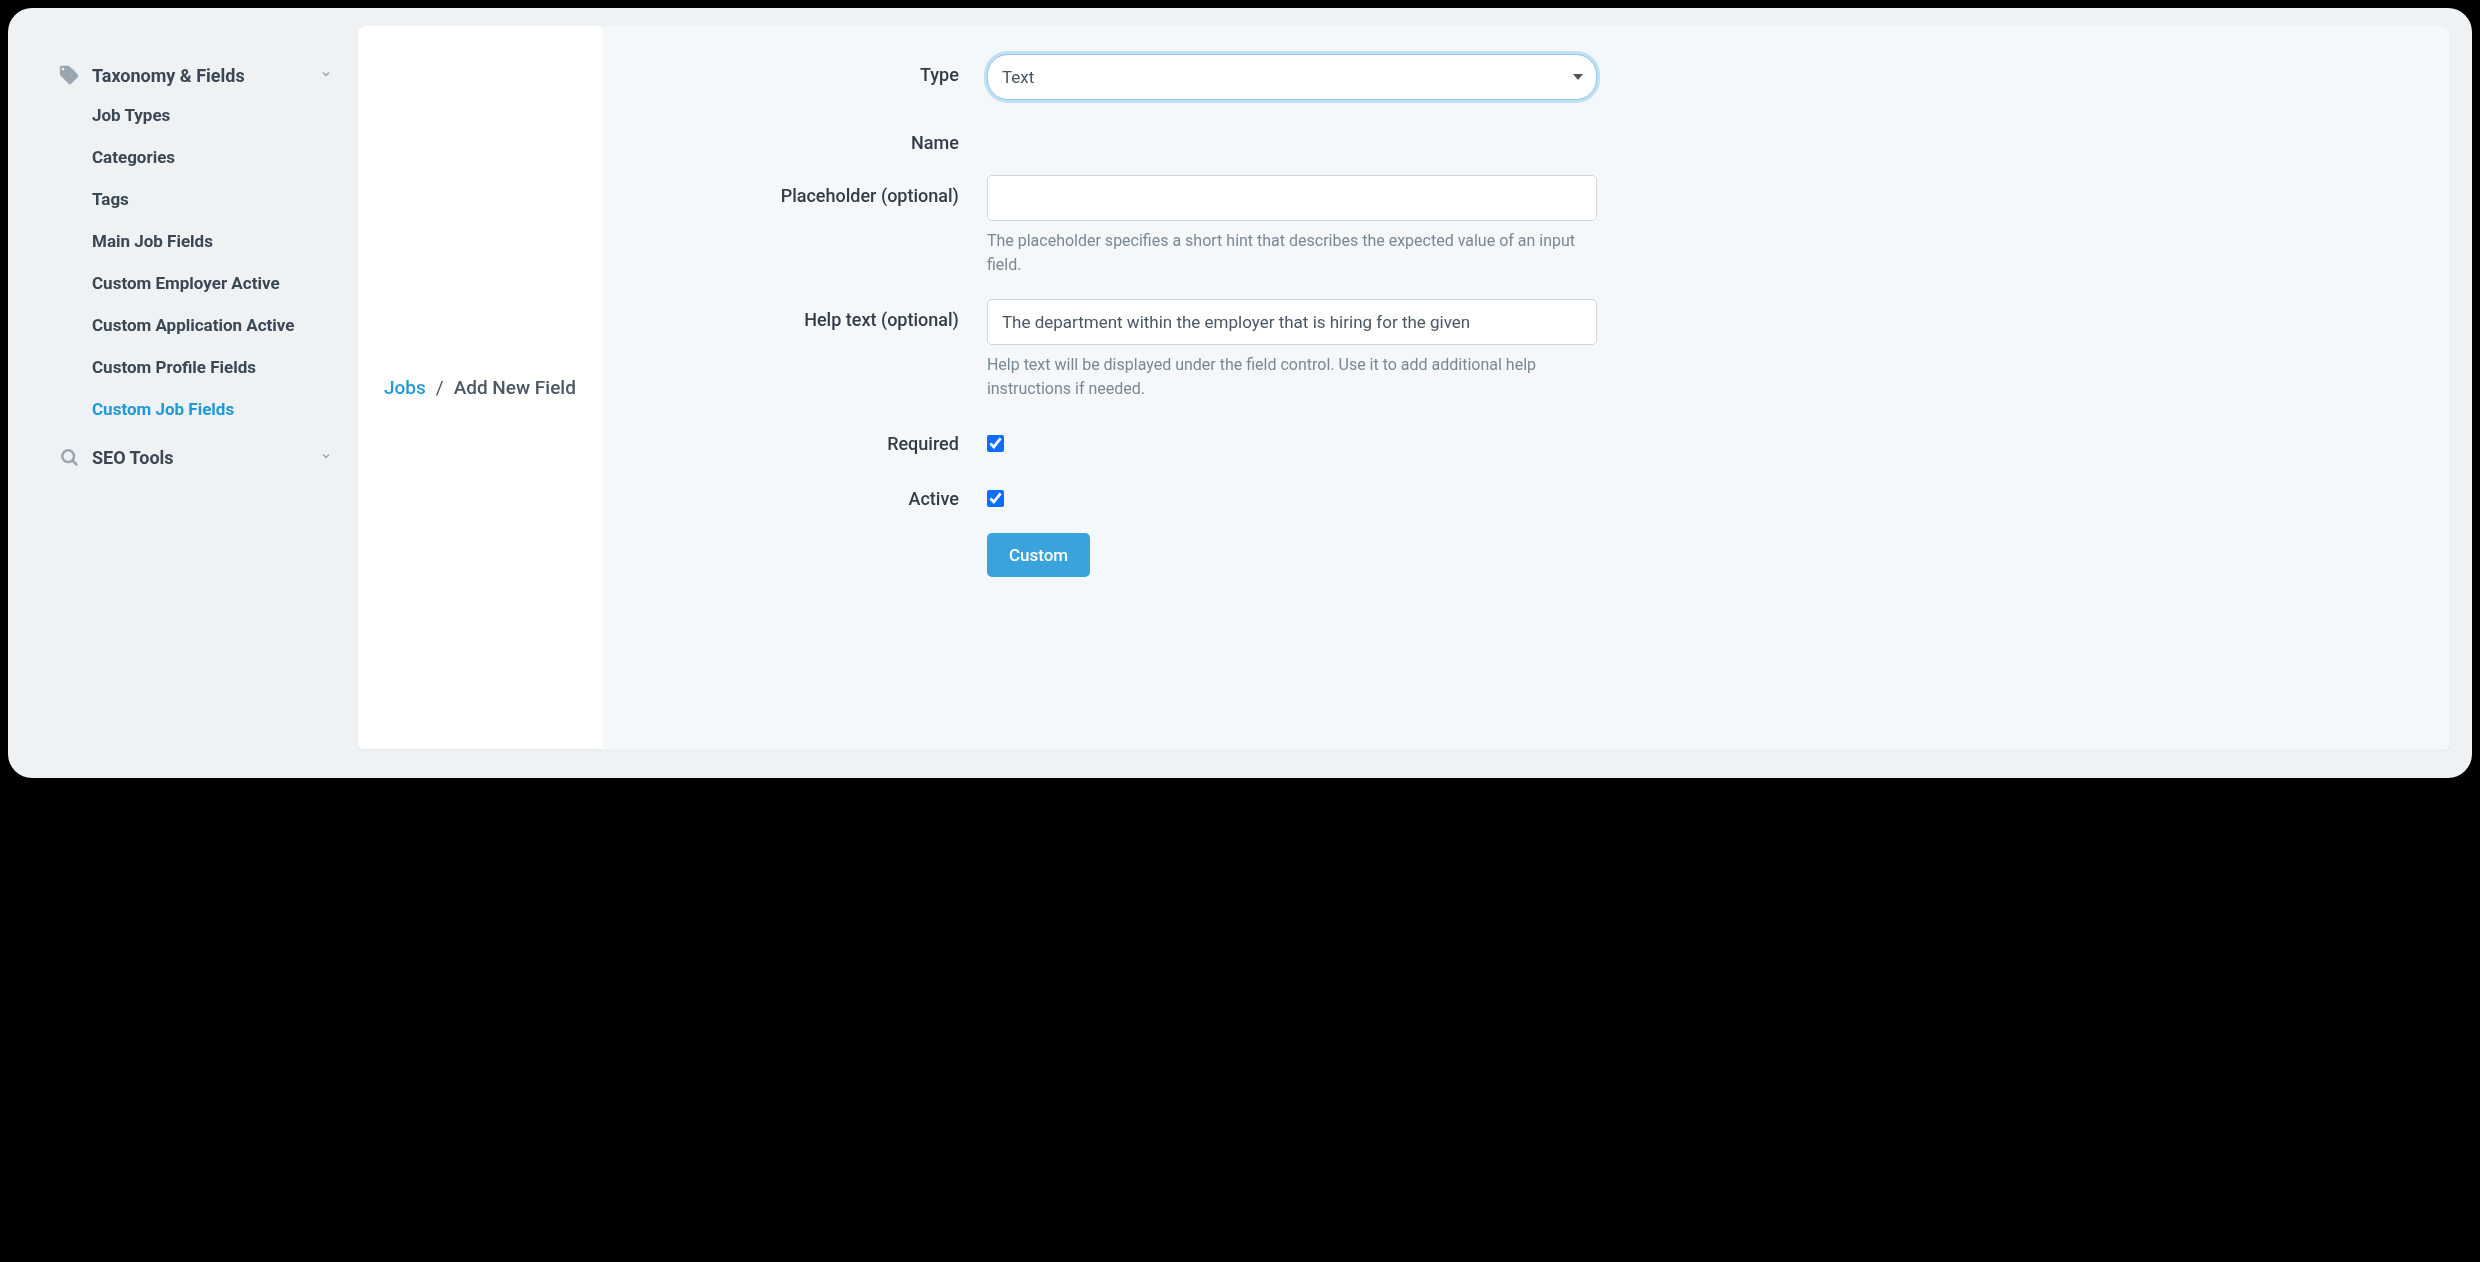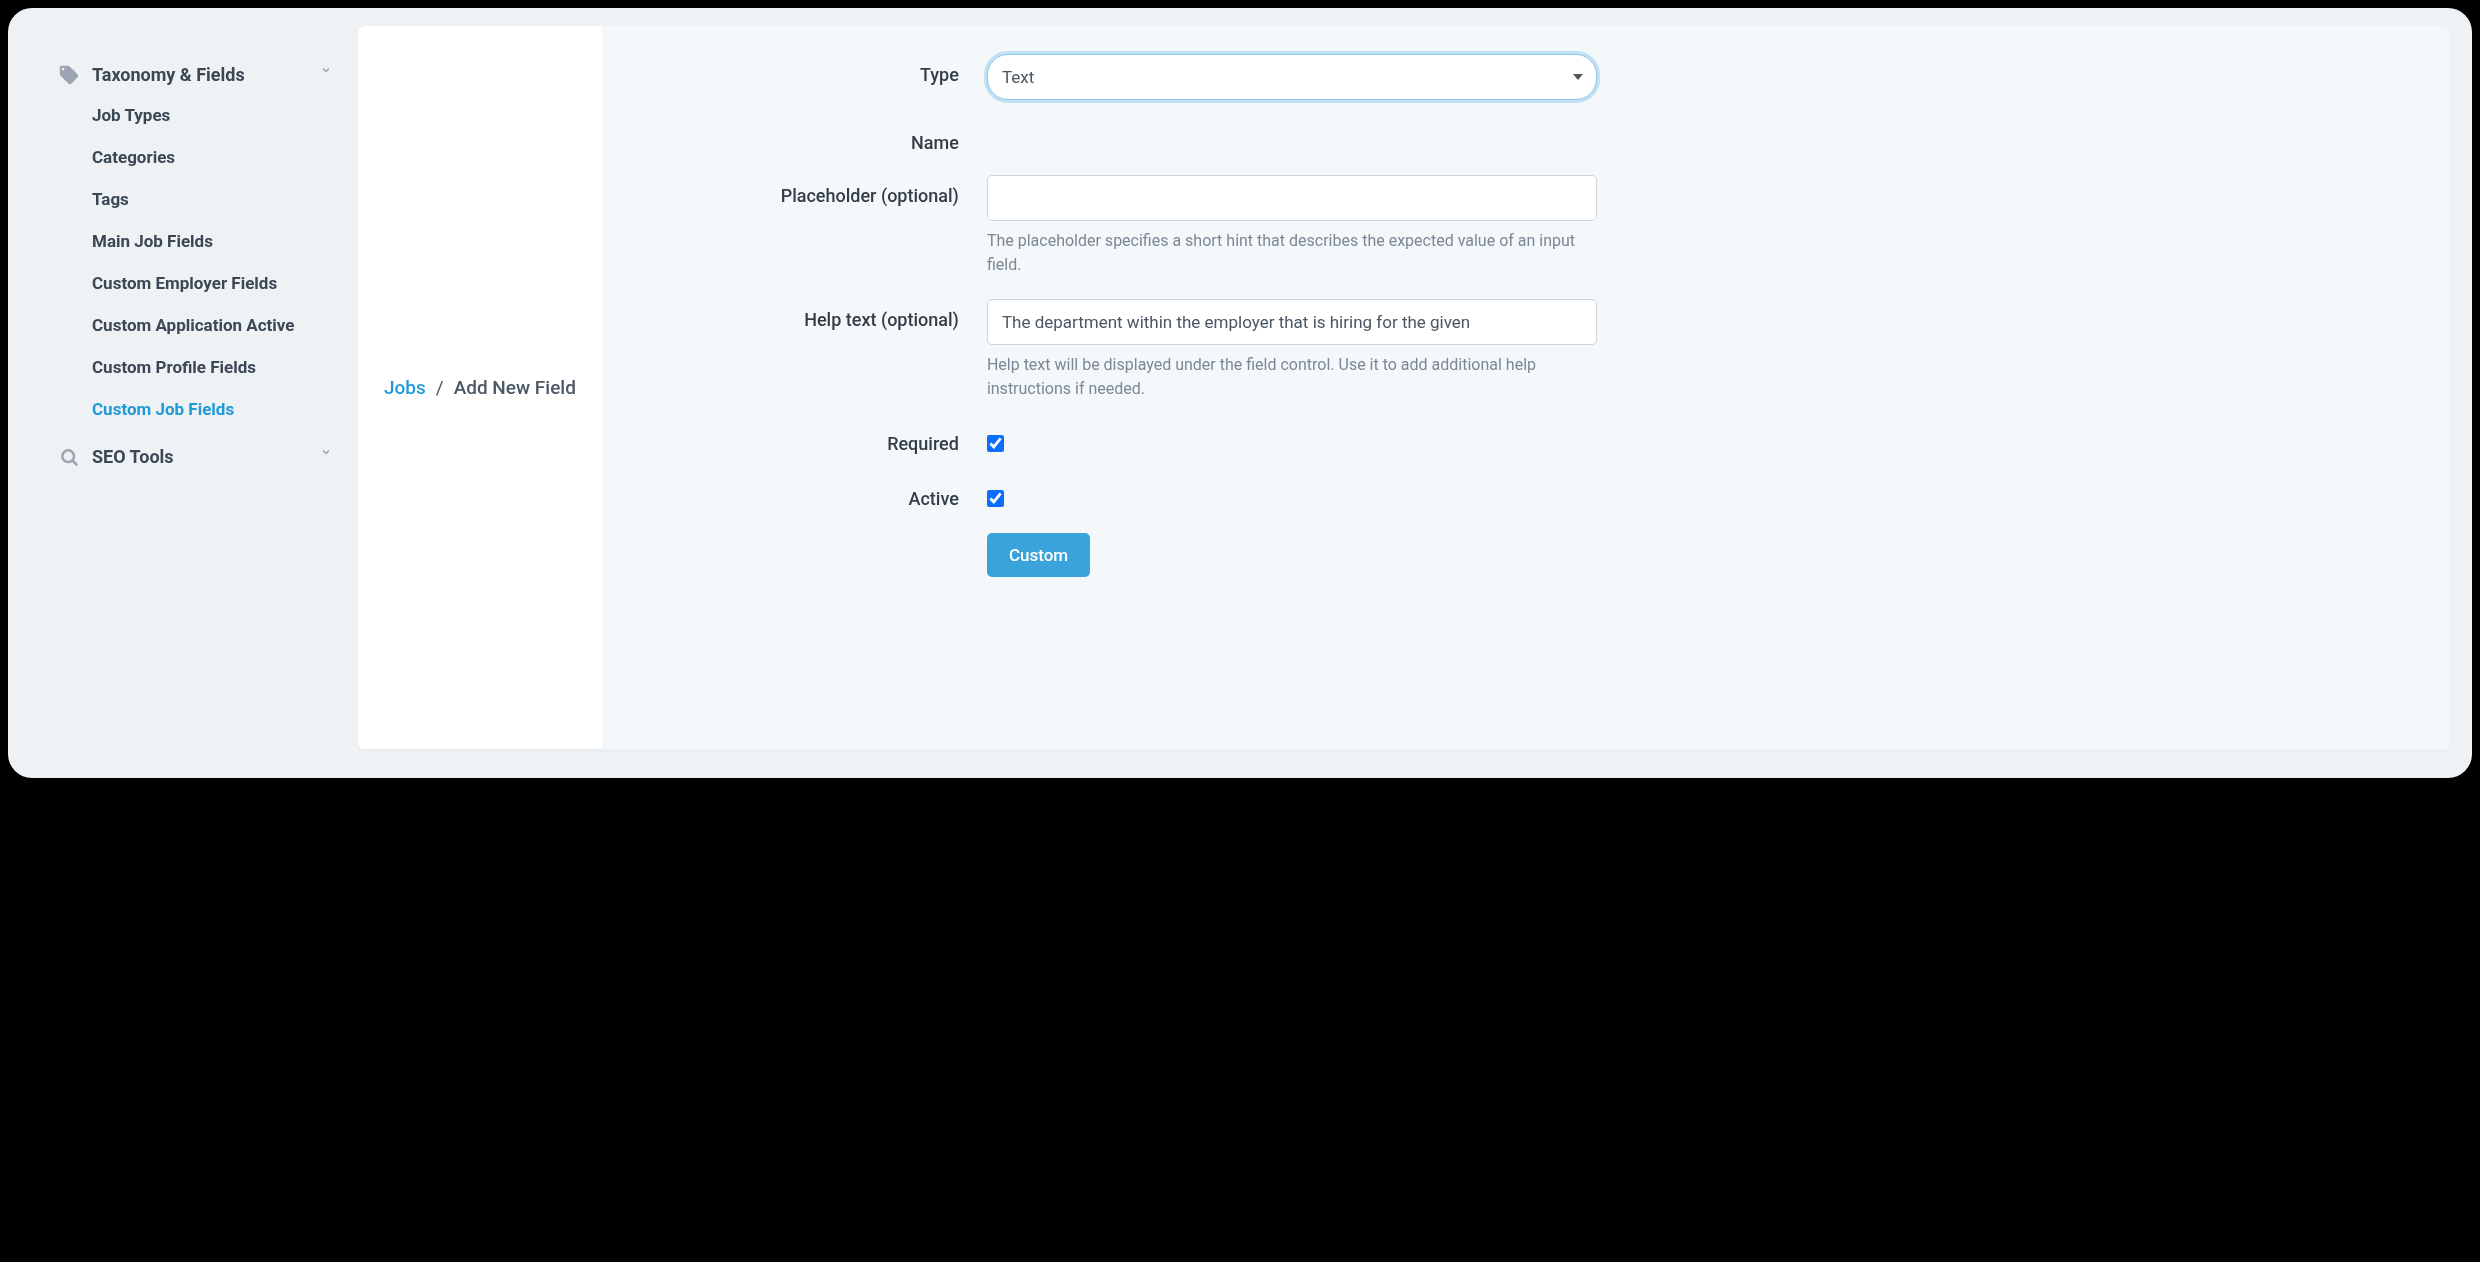--- a/index.html
+++ b/index.html
@@ -23,20 +23,21 @@
 .sidebar {
   width: 310px;
   padding-top: 30px;
   padding-left: 28px;
 }
 .sidebar-section {
   margin-bottom: 8px;
 }
 .sidebar-header {
   display: flex;
+  align-items: center;
   gap: 12px;
   padding: 8px 0;
   cursor: pointer;
   color: #3b4754;
   font-weight: 700;
   font-size: 18px;
   position: relative;
 }
 .sidebar-header .chev {
   position: absolute;
@@ -205,21 +206,21 @@
           <svg width="12" height="12" viewBox="0 0 24 24" fill="none" stroke="currentColor" stroke-width="3">
               <polyline points="6 9 12 15 18 9"></polyline>
             </svg>
         </span>
       </div>
       <div class="sidebar-items">
         <div class="sidebar-item">Job Types</div>
         <div class="sidebar-item">Categories</div>
         <div class="sidebar-item">Tags</div>
         <div class="sidebar-item">Main Job Fields</div>
-        <div class="sidebar-item">Custom Employer Fields</div>
+        <div class="sidebar-item">Custom Employer Active</div>
         <div class="sidebar-item">Custom Application Active</div>
         <div class="sidebar-item">Custom Profile Fields</div>
         <div class="sidebar-item active">Custom Job Fields</div>
       </div>
     </div>
 
     <div class="sidebar-section">
       <div class="sidebar-header">
         <span class="sidebar-icon">
           <svg width="20" height="20" viewBox="0 0 24 24" fill="none" stroke="currentColor" stroke-width="3" stroke-linecap="round">

